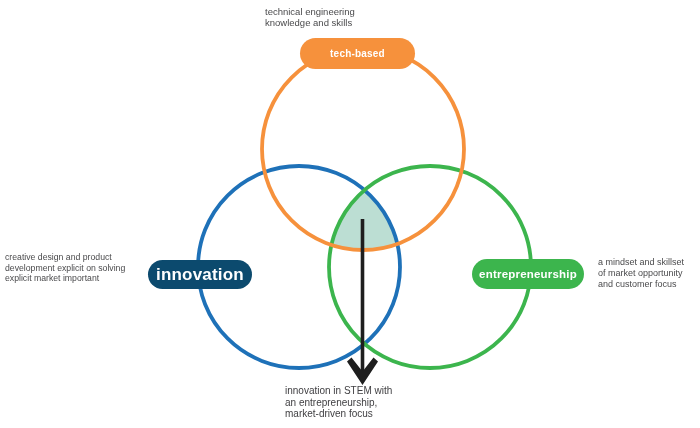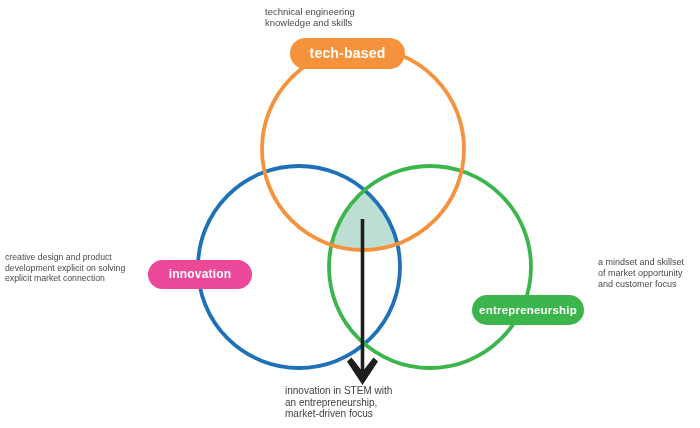--- a/index.html
+++ b/index.html
@@ -21,43 +21,42 @@
     top: 0;
   }
   .pill {
     position: absolute;
     color: #ffffff;
     font-weight: bold;
     text-align: center;
     letter-spacing: 0.2px;
   }
   .pill-tech {
-    left: 290px; top: 38px;
+    left: 300px; top: 38px;
     width: 115px; height: 31px;
     line-height: 31px;
     border-radius: 15.5px;
     background: #f6913c;
-    font-size: 14px;
+    font-size: 10px;
   }
   .pill-innovation {
     left: 148px; top: 260px;
     width: 104px; height: 29px;
     line-height: 29px;
     border-radius: 14.5px;
-    background: #ec4899;
-    font-size: 12px;
+    background: #0c4a6e;
+    font-size: 17px;
   }
   .pill-entrepreneurship {
     left: 472px; top: 259px;
     width: 112px; height: 30px;
     line-height: 30px;
     border-radius: 15px;
     background: #3cb54d;
     font-size: 11.5px;
-    margin-top: 36px;
   }
   .note { position: absolute; color: #4a4a4c; }
   .note span { display: block; }
   .note-top {
     left: 265px; top: 6px; width: 200px;
     font-size: 9.5px; line-height: 11px;
   }
   .note-left {
     left: 5px; top: 252px; width: 135px;
     text-align: left;
@@ -100,21 +99,21 @@
   <div class="pill pill-entrepreneurship">entrepreneurship</div>
 
   <div class="note note-top">
     <span>technical engineering</span>
     <span>knowledge and skills</span>
   </div>
 
   <div class="note note-left">
     <span>creative design and product</span>
     <span>development explicit on solving</span>
-    <span>explicit market connection</span>
+    <span>explicit market important</span>
   </div>
 
   <div class="note note-right">
     <span>a mindset and skillset</span>
     <span>of market opportunity</span>
     <span>and customer focus</span>
   </div>
 
   <div class="note note-bottom">
     <span>innovation in STEM with</span>

